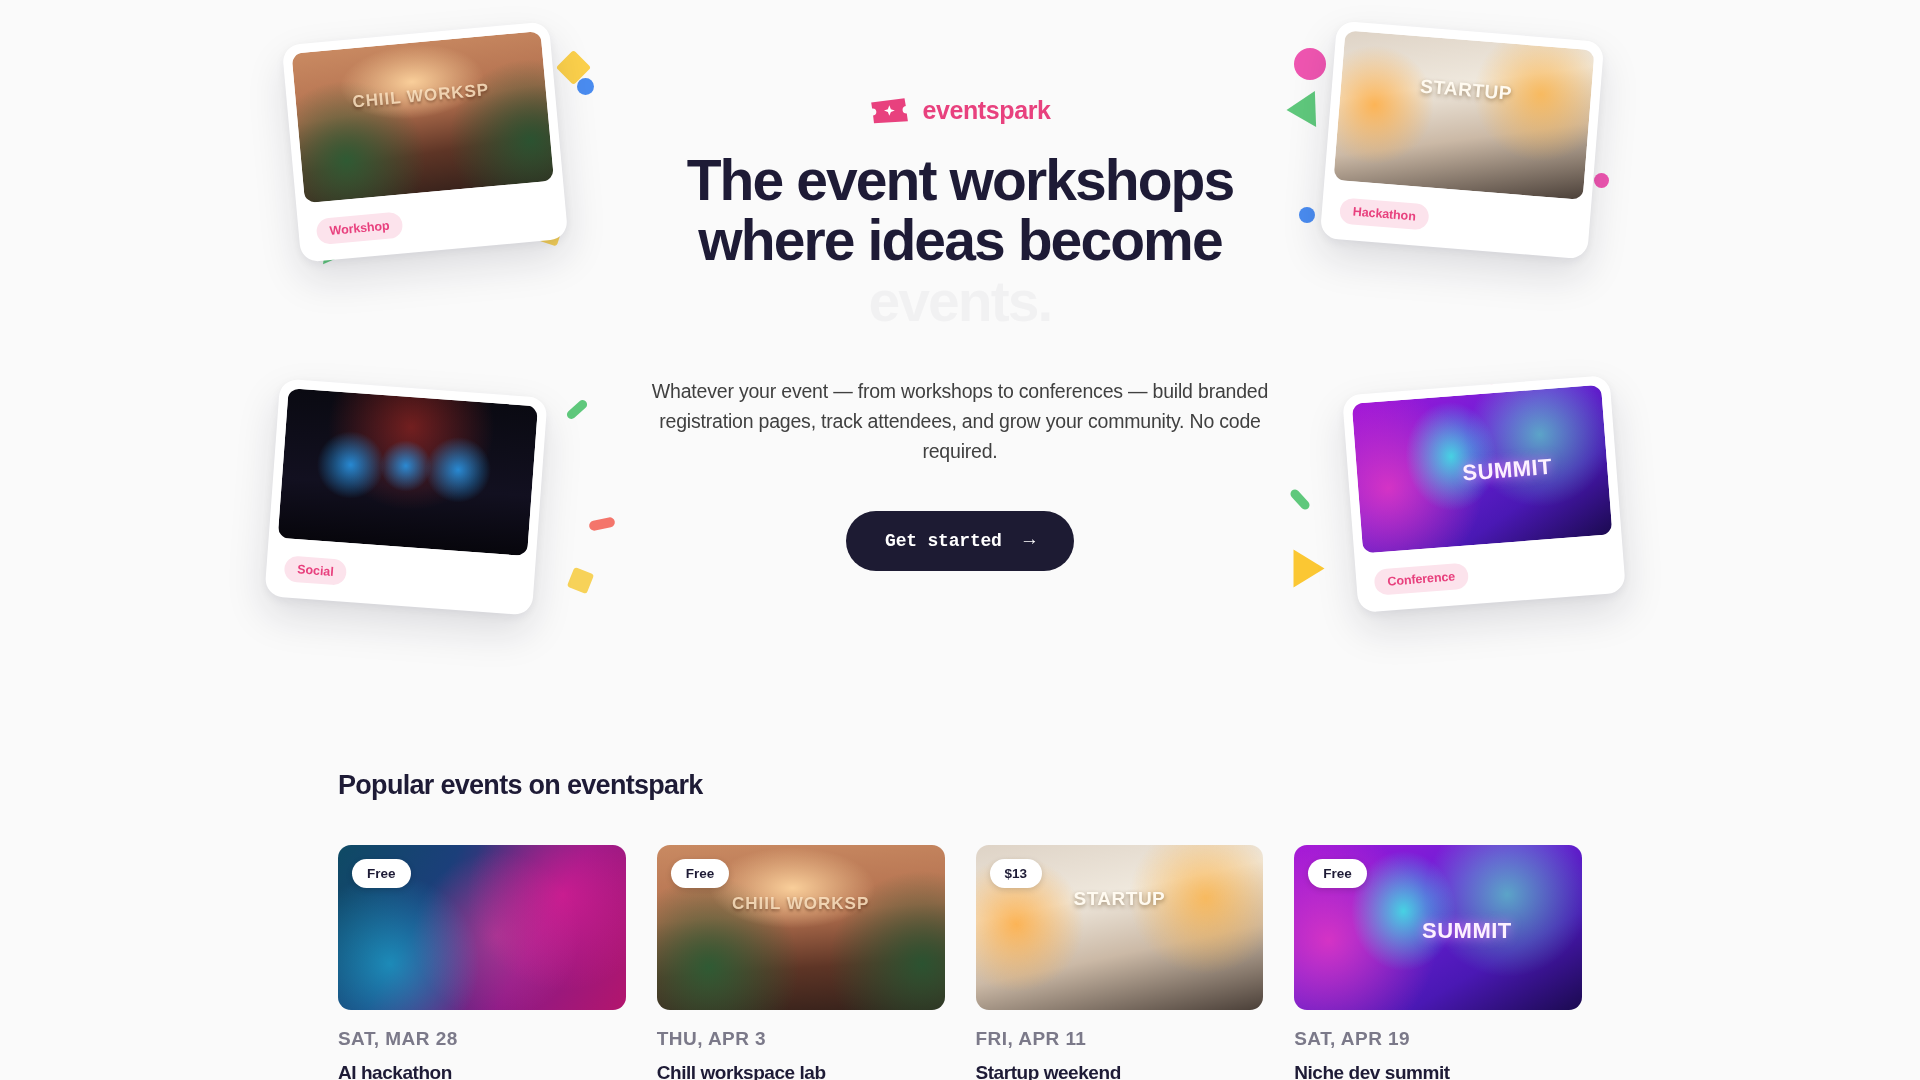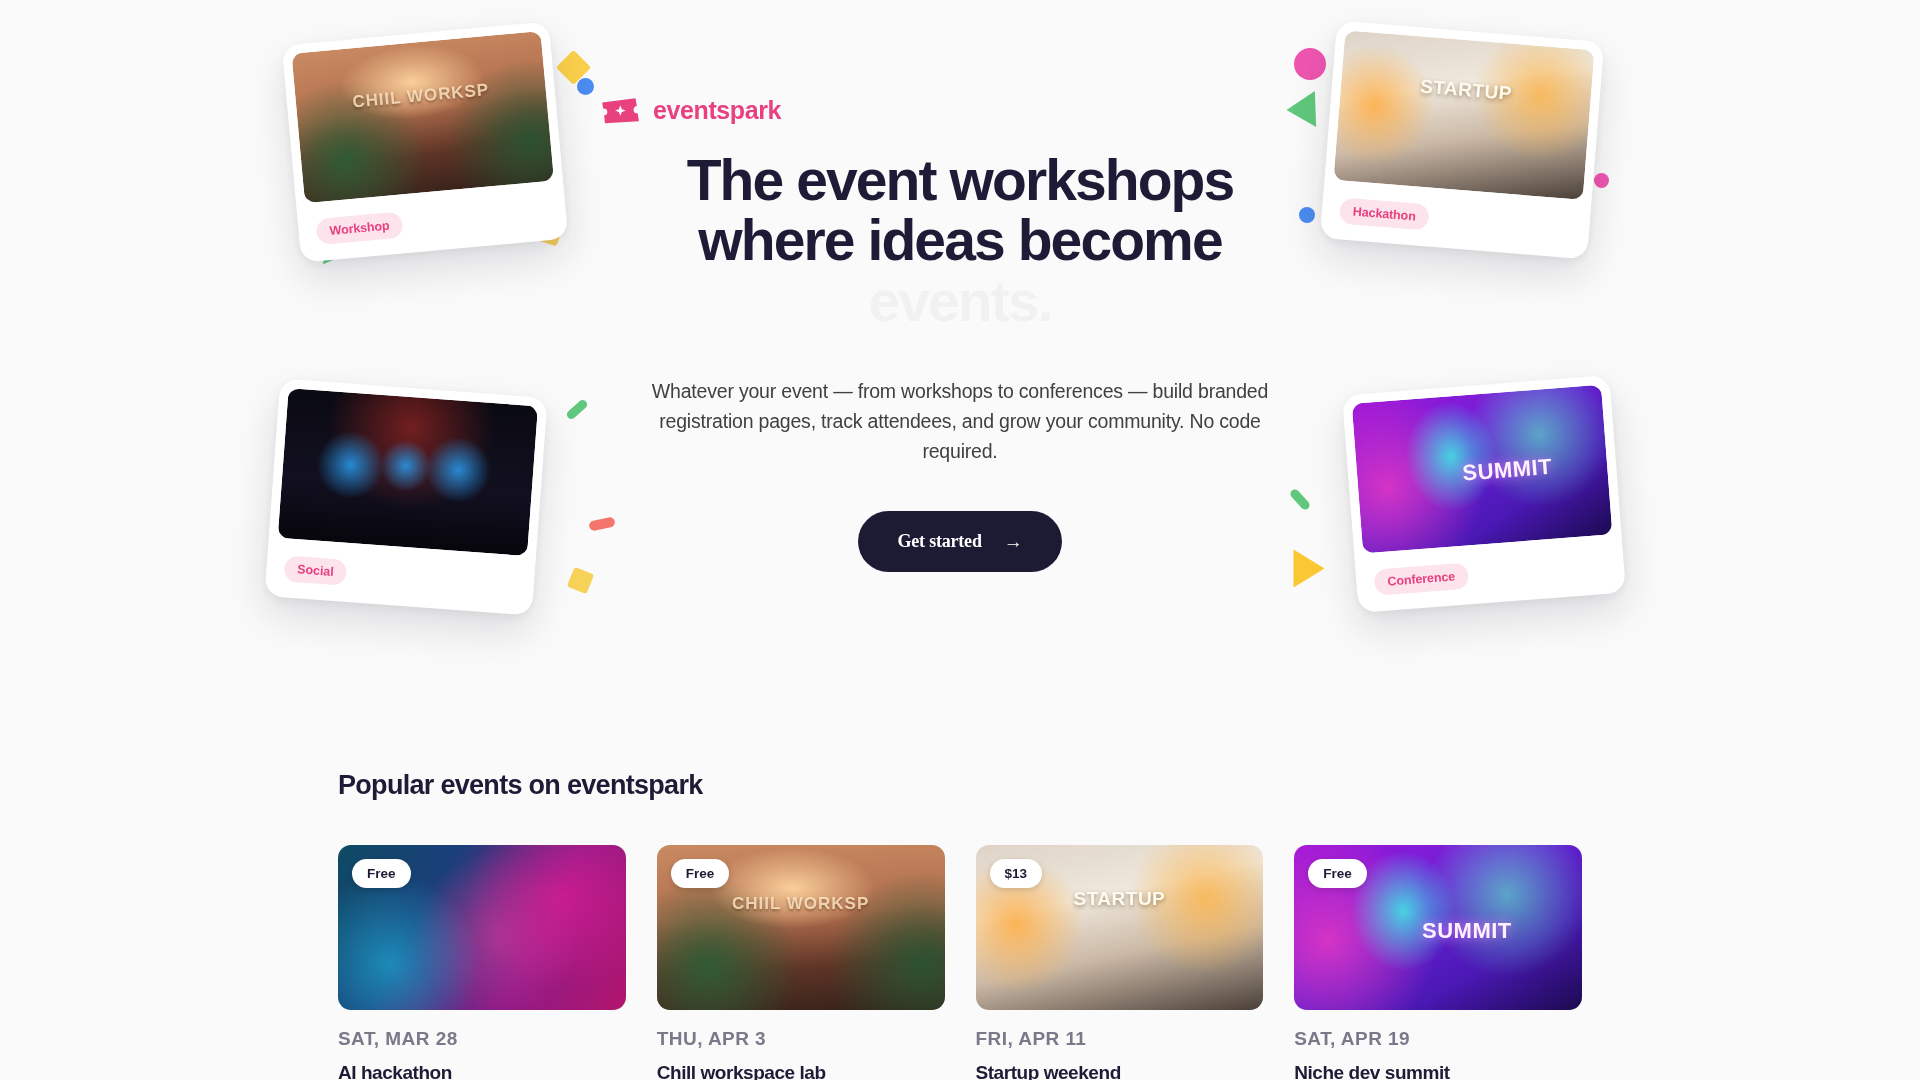--- a/index.html
+++ b/index.html
@@ -25,21 +25,21 @@
     top:96px;
     transform:translateX(-50%);
     width:720px;
     text-align:center;
     z-index:6;
   }
 
   .logo-row{
     display:flex;
     align-items:center;
-    justify-content:flex-start;
+    justify-content:center;
     gap:13px;
     margin-bottom:25px;
   }
   .ticket-icon{
     width:40px;height:27px;
     position:relative;
     display:block;
   }
   .ticket-icon svg{display:block;width:40px;height:27px;}
   .logo-word{
@@ -77,21 +77,21 @@
     align-items:center;
     gap:22px;
     background:#1d1b33;
     color:#ffffff;
     border:none;
     border-radius:999px;
     padding:20px 39px;
     font-size:18px;
     font-weight:700;
     letter-spacing:-0.2px;
-    font-family:Liberation Serif, serif;
+    font-family:Liberation Mono, monospace;
     cursor:pointer;
   }
   .cta .arrow{font-size:19px;line-height:1;display:block;}
 
   
   .fcard{
     position:absolute;
     width:268px;
     background:#ffffff;
     border-radius:18px;

